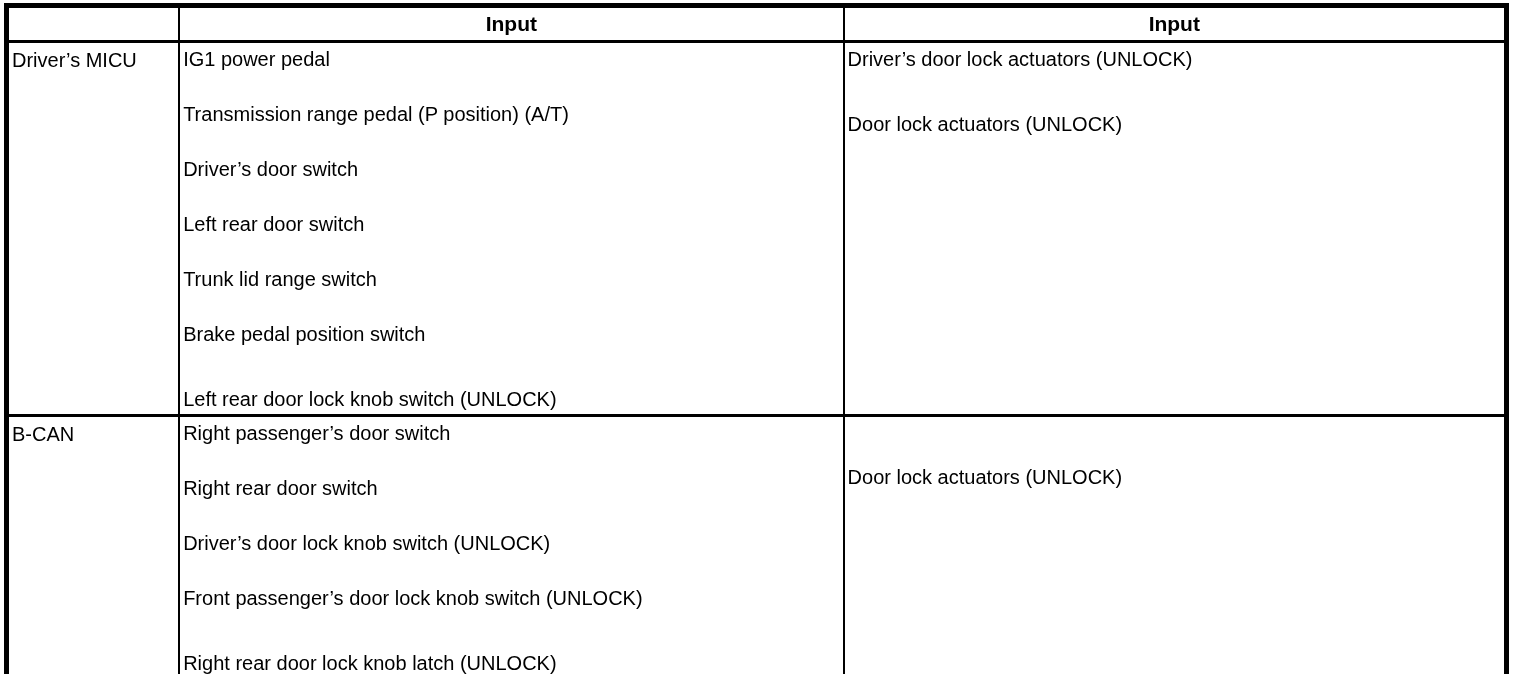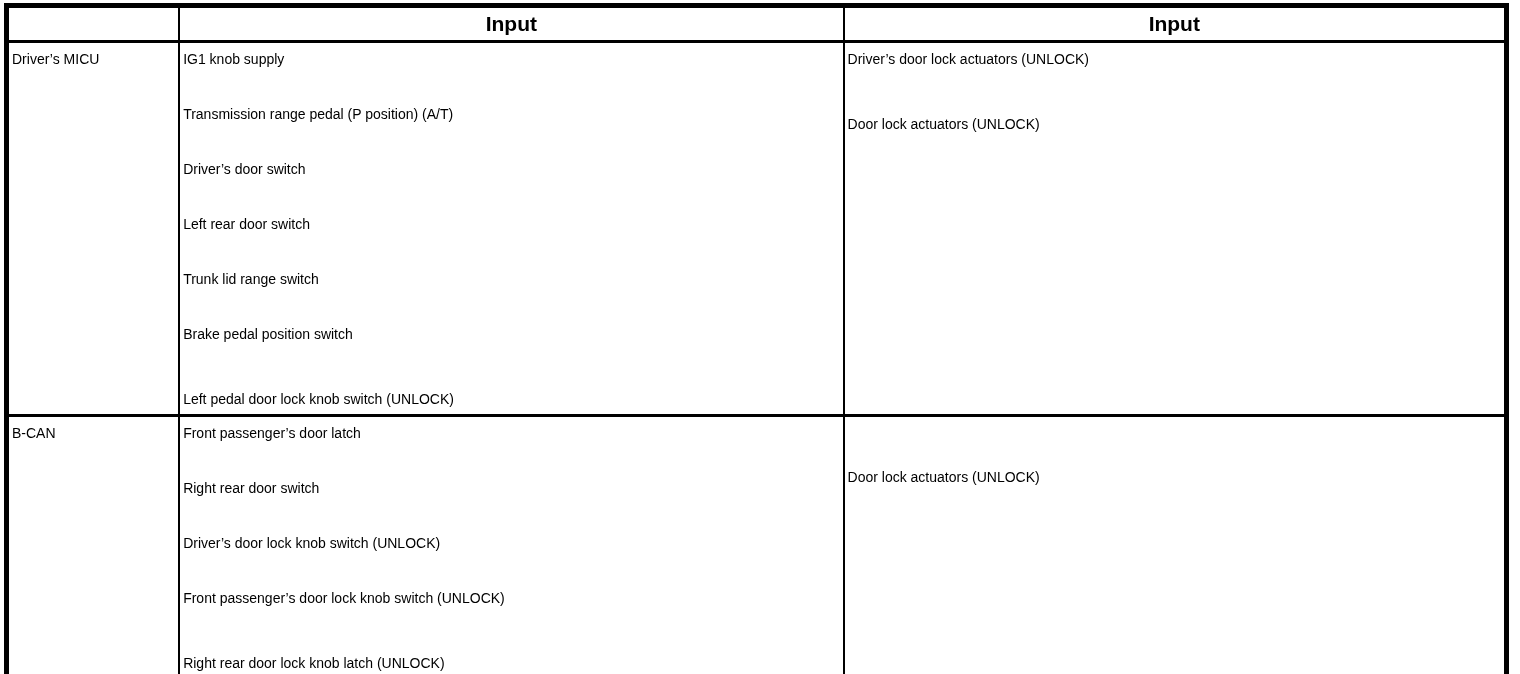--- a/index.html
+++ b/index.html
@@ -32,21 +32,21 @@
     font-weight: bold;
     text-align: center;
     vertical-align: middle;
     margin-left: 8px;
   }
   tbody tr.row-micu td {
     border-bottom: 3px solid #000000;
   }
   td {
     vertical-align: top;
-    font-size: 14px;
+    font-size: 20px;
     padding: 6px 3px 4px 3px;
   }
   tr.row-micu td { height: 358px; }
   tr.row-bcan td { height: 248px; }
   .col-src { width: 168px; }
   .col-in  { width: 658px; }
   .col-out { width: 655px; }
   td p {
     margin: 0 0 34px 0;
     line-height: 21px;
@@ -67,39 +67,39 @@
       <th class="col-in">Input</th>
       <th class="col-out">Input</th>
     </tr>
   </thead>
   <tbody>
     <tr class="row-micu">
       <td>
         <span class="src-label">Driver’s MICU</span>
       </td>
       <td>
-        <p>IG1 knob supply</p>
+        <p>IG1 power pedal</p>
         <p>Transmission range pedal (P position) (A/T)</p>
         <p>Driver’s door switch</p>
         <p>Left rear door switch</p>
         <p>Trunk lid range switch</p>
         <p>Brake pedal position switch</p>
-        <p>Left pedal door lock knob switch (UNLOCK)</p>
+        <p>Left rear door lock knob switch (UNLOCK)</p>
       </td>
       <td>
         <p>Driver’s door lock actuators (UNLOCK)</p>
         <p>Door lock actuators (UNLOCK)</p>
       </td>
     </tr>
     <tr class="row-bcan">
       <td>
         <span class="src-label">B-CAN</span>
       </td>
       <td>
-        <p>Front passenger’s door latch</p>
+        <p>Right passenger’s door switch</p>
         <p>Right rear door switch</p>
         <p>Driver’s door lock knob switch (UNLOCK)</p>
         <p>Front passenger’s door lock knob switch (UNLOCK)</p>
         <p>Right rear door lock knob latch (UNLOCK)</p>
       </td>
       <td>
         <p>Door lock actuators (UNLOCK)</p>
       </td>
     </tr>
   </tbody>

